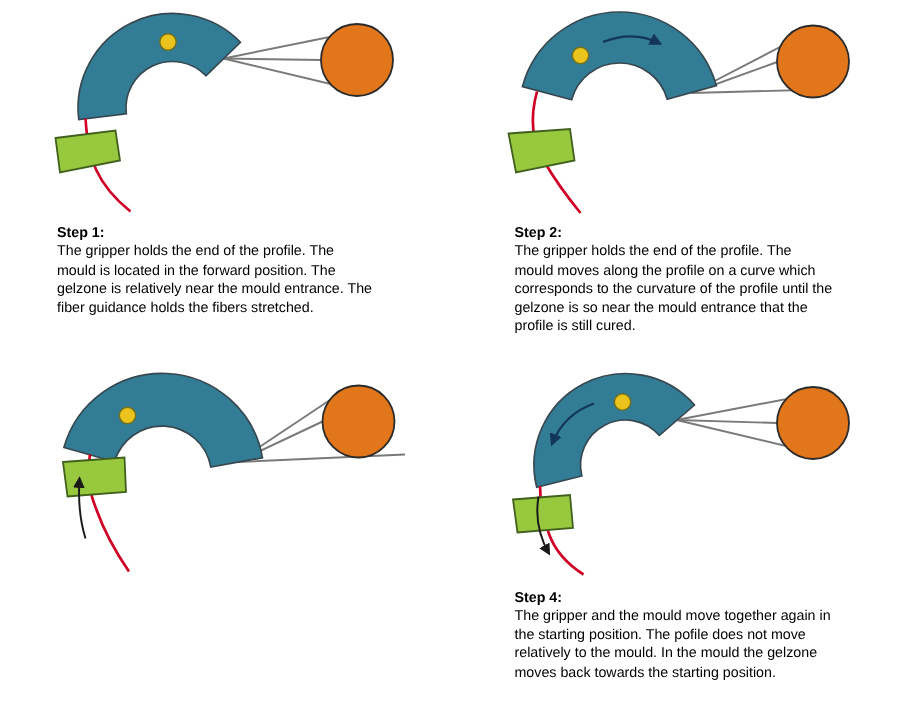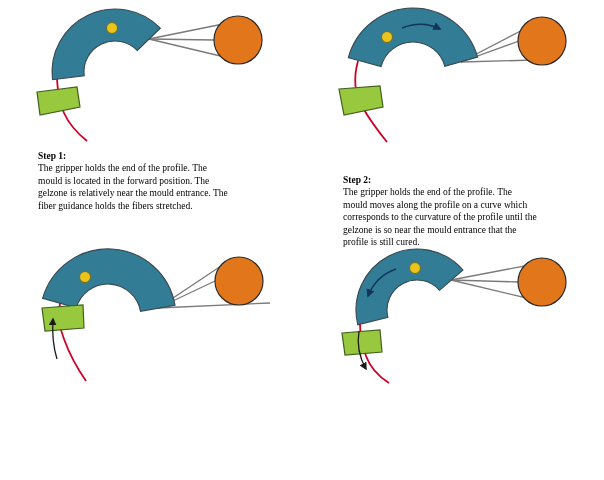--- a/index.html
+++ b/index.html
@@ -7,21 +7,21 @@
     width:604px;height:480px;background:#ffffff;
     font-family:"Liberation Sans","DejaVu Sans",sans-serif;
     color:#000;overflow:hidden;
   }
   .grid{
     width:604px;height:480px;
     display:grid;
     grid-template-columns:302px 302px;
     grid-template-rows:240px 240px;
   }
-  .panel{position:relative;width:302px;height:240px;font-family:Liberation Serif, serif;}
+  .panel{position:relative;width:302px;height:240px;}
   .panel svg{position:absolute;left:0;top:0;}
   .caption{
     position:absolute;
     width:262px;
     font-size:9.5px;
     line-height:12.4px;
   }
   .cap-title{font-weight:bold;}
   .cap-body{white-space:pre-line;}
 </style>
@@ -67,21 +67,21 @@
         <line x1="159" y1="62" x2="217" y2="41" stroke-width="1.3" stroke="#7a7a7a"></line>
         <line x1="159" y1="62" x2="234" y2="60" stroke-width="1.3" stroke="#7a7a7a"></line>
       </g>
       <circle cx="240" cy="41" r="24" stroke-width="1.2" fill="#e2761b" stroke="#2a2a2a"></circle>
       <path d="M46.3,57.7 A67,67 0 0 1 175.6,57.1 L142.8,66.2 A33,33 0 0 0 79.1,66.5 Z" stroke-width="1.1" fill="#337c95" stroke="#37474f"></path>
       <circle cx="85" cy="37" r="5.5" stroke-width="1" fill="#eac31c" stroke="#6f6f1d"></circle>
       <path d="M56,61 C51,79 53,95 61,108 C68,120 76,131 85,142" fill="none" stroke-width="1.8" stroke="#cf0025"></path>
       <path d="M37,89 L78,86 L81,107 L42,115 Z" stroke-width="1.2" fill="#97c83d" stroke="#41601e"></path>
       <path d="M100,28 Q120,20 138,29" fill="none" stroke-width="1.4" marker-end="url(#mNavy)" stroke="#12355b"></path>
     </svg>
-    <div class="caption" style="left:41px;top:150px;margin-top:24px;">
+    <div class="caption" style="left:41px;top:150px;">
       <div class="cap-title">Step 2:</div>
       <div class="cap-body">The gripper holds the end of the profile. The
 mould moves along the profile on a curve which
 corresponds to the curvature of the profile until the
 gelzone is so near the mould entrance that the
 profile is still cured.</div>
     </div>
   </div>
 
   <div class="panel">
@@ -108,15 +108,22 @@
         <line x1="149" y1="40" x2="233" y2="60" stroke-width="1.3" stroke="#7a7a7a"></line>
       </g>
       <circle cx="240" cy="42" r="24" stroke-width="1.2" fill="#e2761b" stroke="#2a2a2a"></circle>
       <path d="M55.8,84.8 A61,61 0 0 1 161,30 L137.6,50.3 A30,30 0 0 0 85.9,77.3 Z" stroke-width="1.1" fill="#337c95" stroke="#37474f"></path>
       <circle cx="113" cy="28" r="5.5" stroke-width="1" fill="#eac31c" stroke="#6f6f1d"></circle>
       <path d="M94,29 Q74,36 66,56" fill="none" stroke-width="1.4" marker-end="url(#mNavy)" stroke="#12355b"></path>
       <path d="M58,84 C58,96 60,105 64,116 C68,127 76,136 87,143" fill="none" stroke-width="1.8" stroke="#cf0025"></path>
       <path d="M40,93 L78,90 L80,112 L43,115 Z" stroke-width="1.2" fill="#97c83d" stroke="#41601e"></path>
       <path d="M57,91 C55,103 56,115 64,129" fill="none" stroke-width="1.3" marker-end="url(#mBlack)" stroke="#1a1a1a"></path>
     </svg>
+    <div class="caption" style="left:41px;top:153px;">
+      <div class="cap-title">Step 4:</div>
+      <div class="cap-body">The gripper and the mould move together again in
+the starting position. The pofile does not move
+relatively to the mould. In the mould the gelzone
+moves back towards the starting position.</div>
+    </div>
   </div>
 
 </div>
 
 </body></html>

